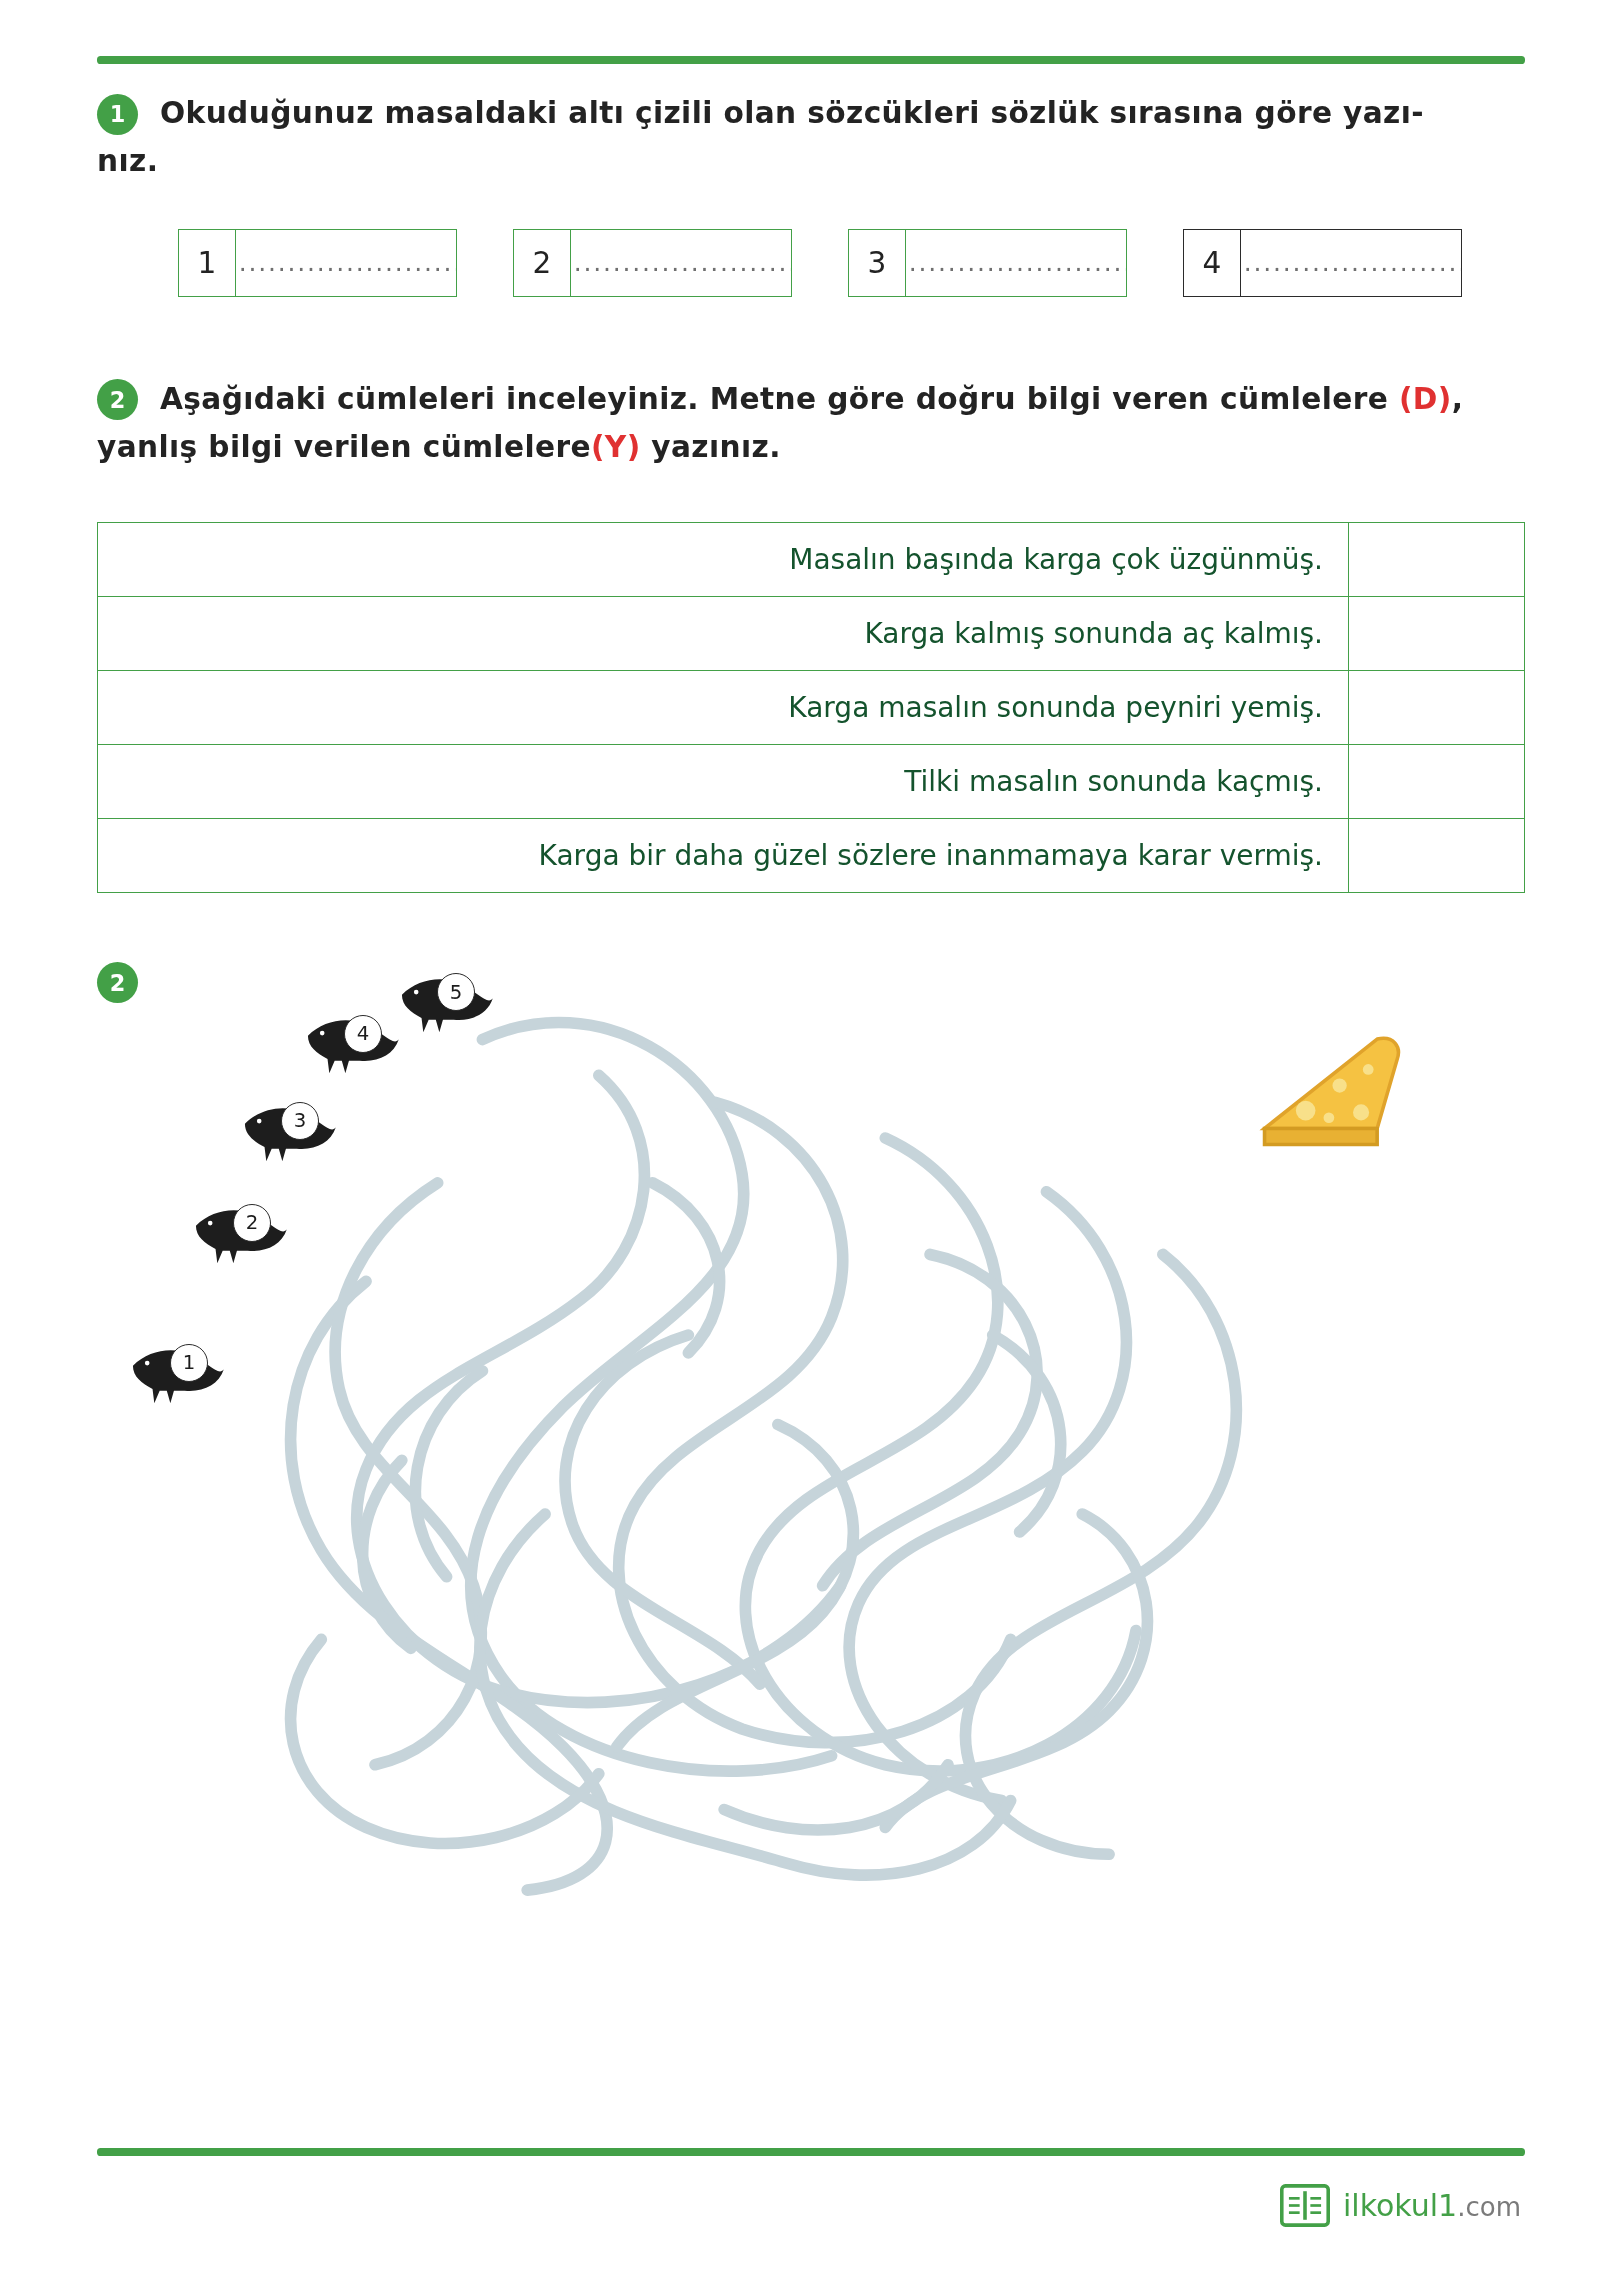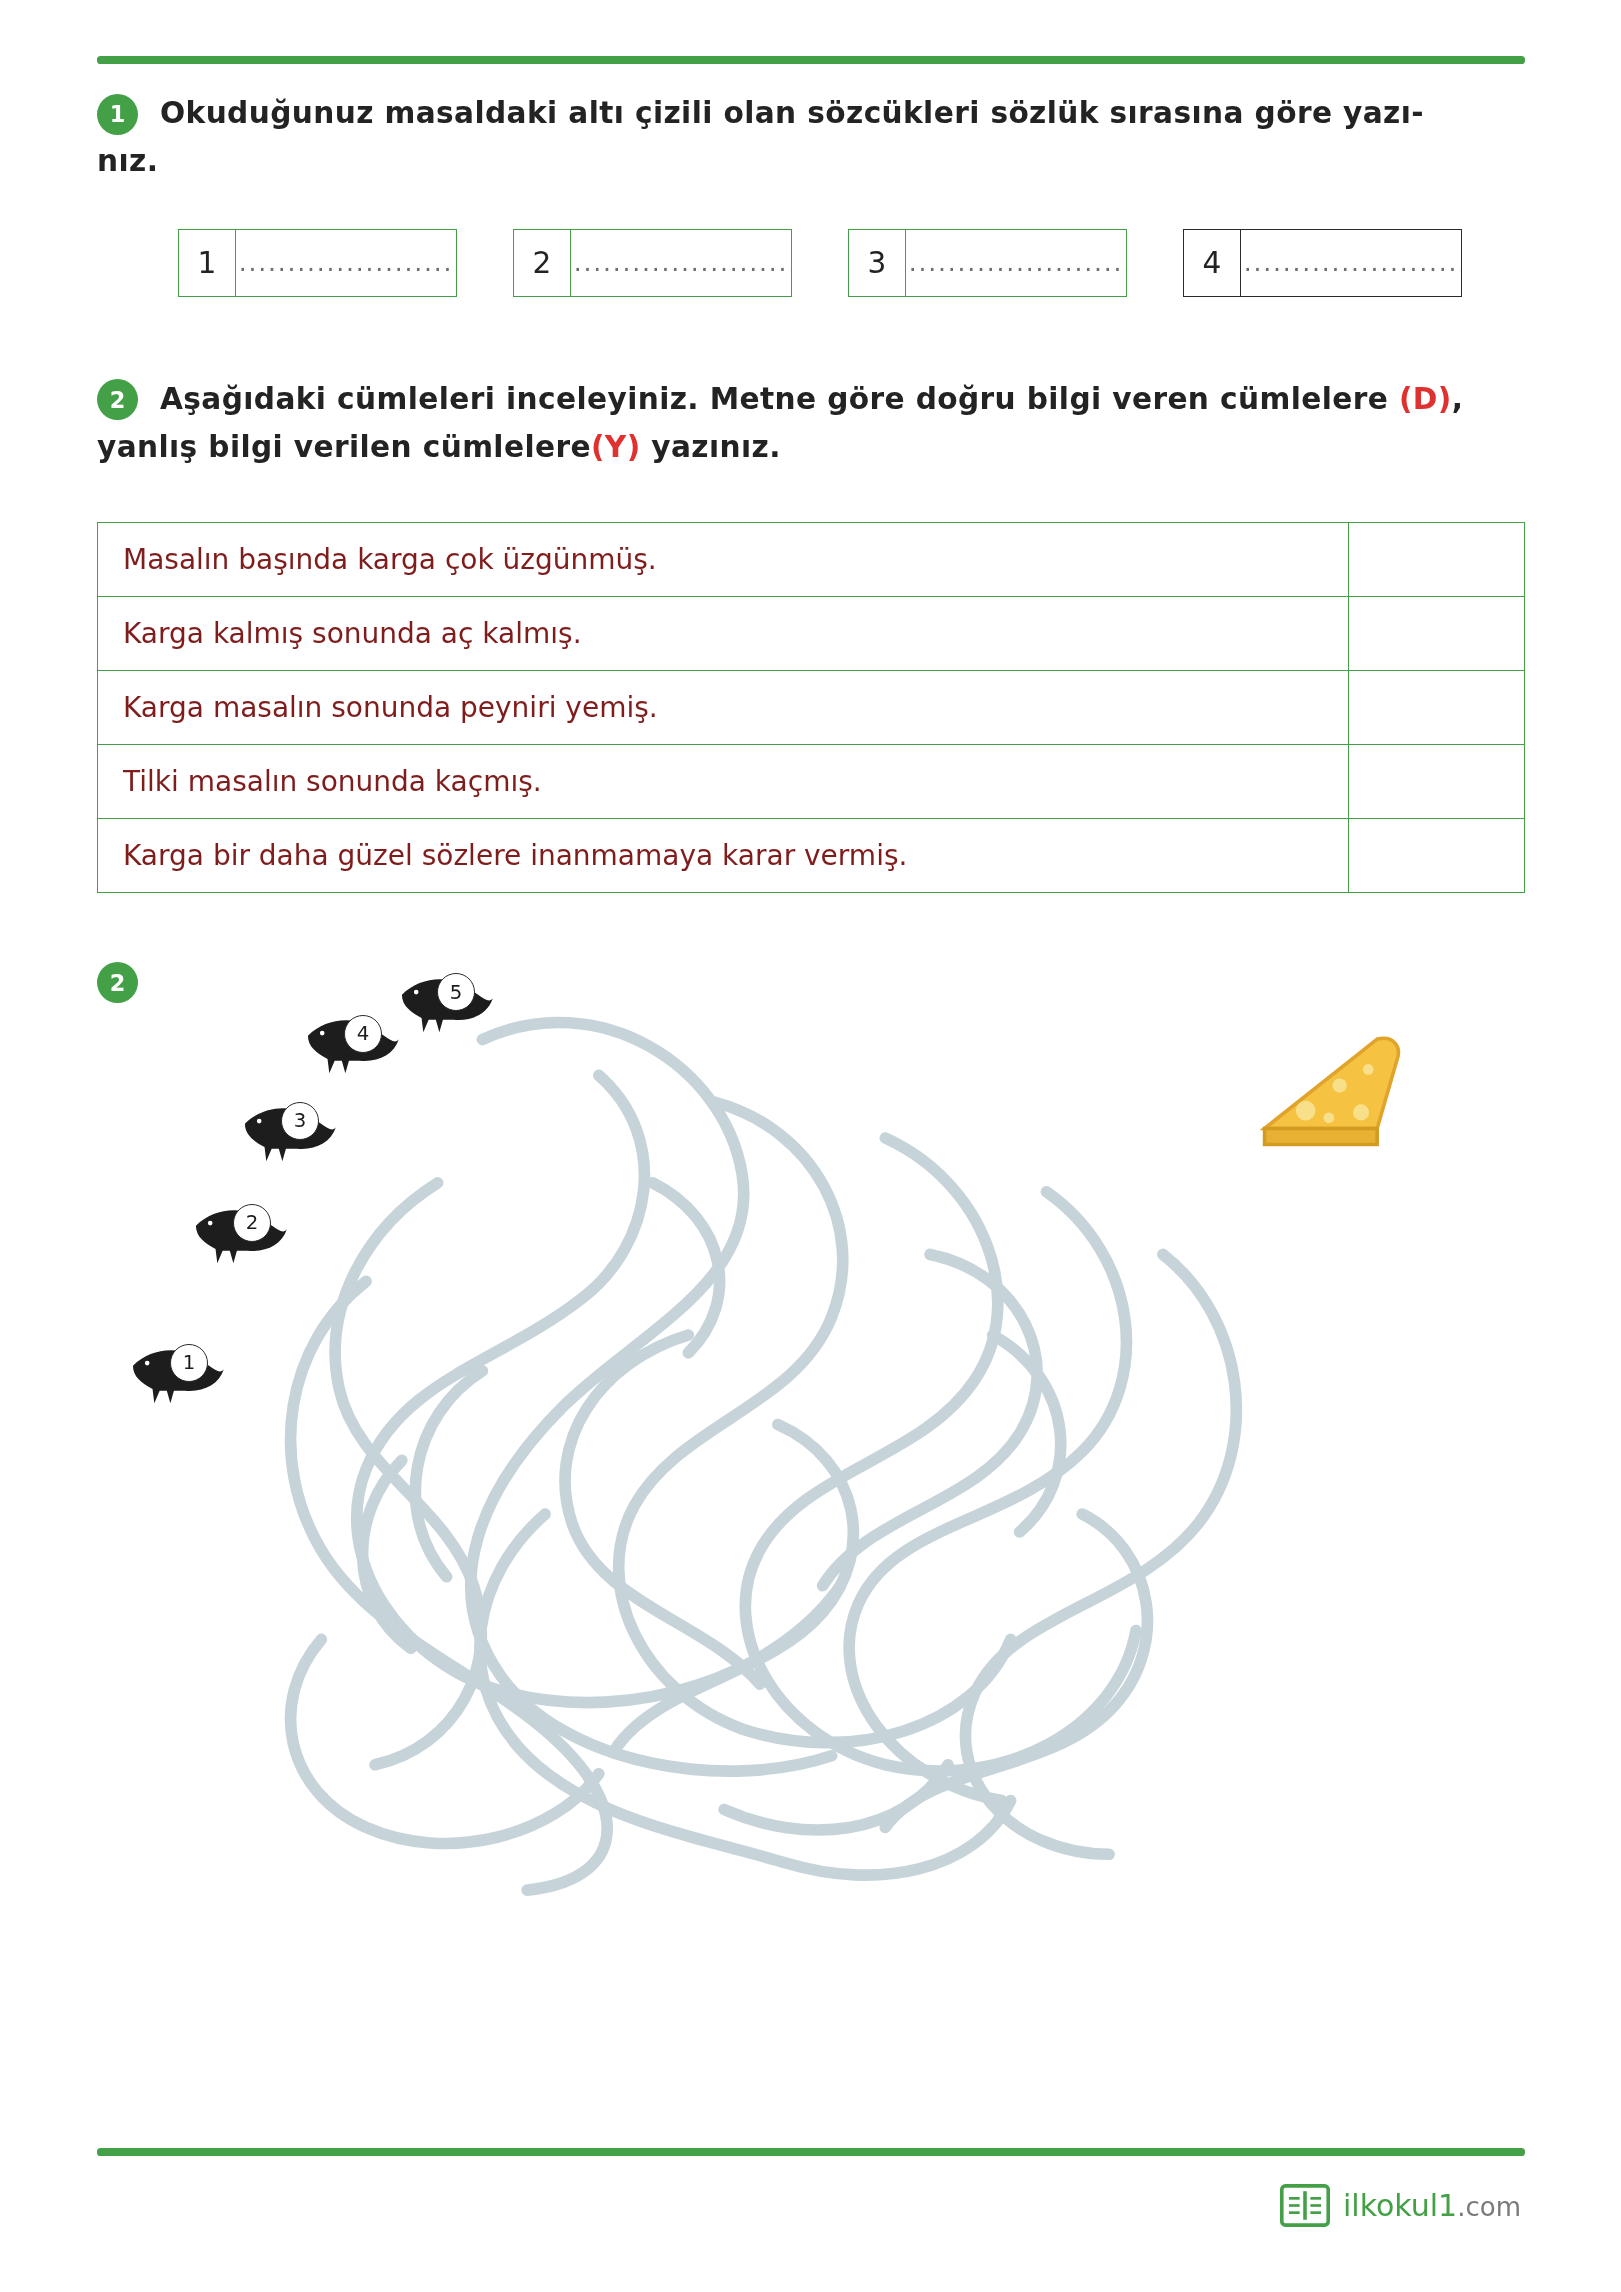--- a/index.html
+++ b/index.html
@@ -116,22 +116,23 @@
     border: 1.8px solid #43a047;
     border-collapse: collapse;
     width: 1428px;
     table-layout: fixed;
   }
   .tf-table td {
     border: 0.9px solid #43a047;
     height: 73px;
     font-size: 28px;
     padding: 0 25px;
-    color: #7f1d1d;
+    color: #14532d;
     vertical-align: middle;
+    text-align: right;
   }
   .tf-table td.answer {
     width: 125px;
     border-left: 1.8px solid #43a047;
   }
 
   
   .maze-wrap {
     position: relative;
     margin-top: 30px;

